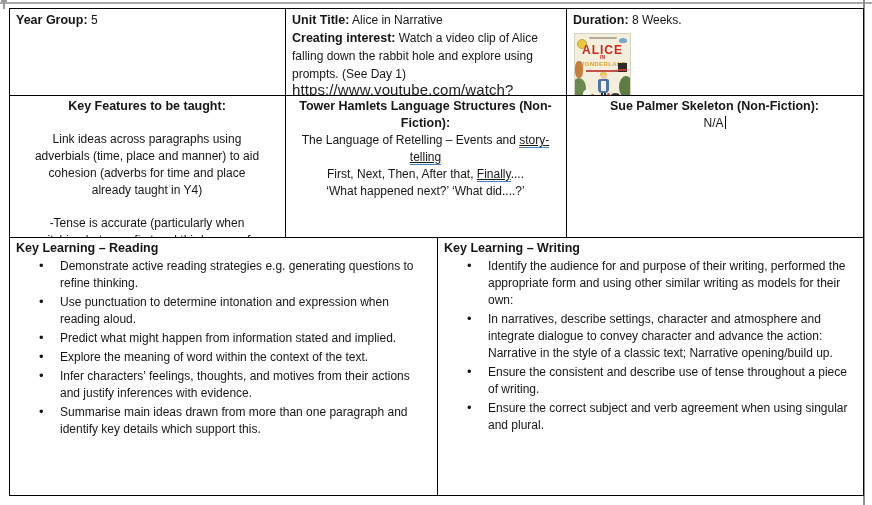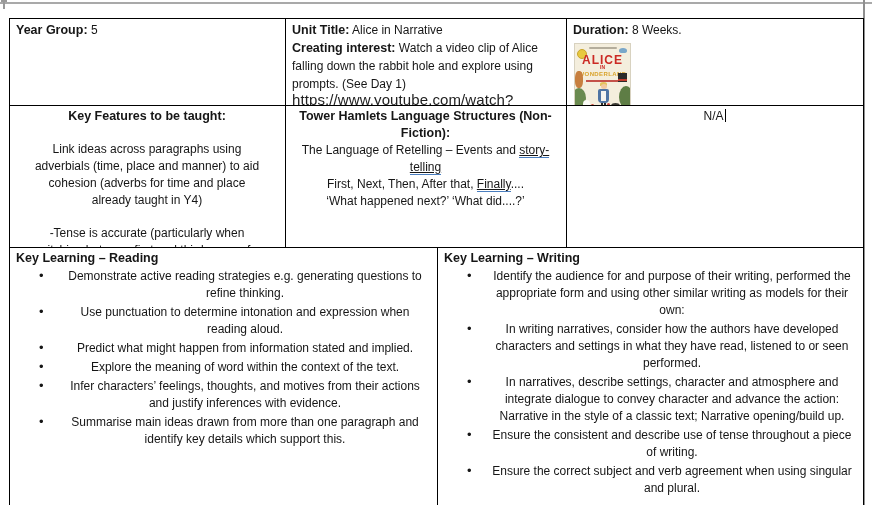--- a/index.html
+++ b/index.html
@@ -7,42 +7,42 @@
     position:relative; width:872px; height:505px; background:#fff;
     font-family:"Liberation Sans", sans-serif; color:#161616; overflow:hidden;
   }
   
   .edge-top    { position:absolute; left:0; top:2px; width:872px; height:2px; background:#a9a9a9; }
   .edge-right  { position:absolute; left:863px; top:0; width:2px; height:505px; background:#8f8f8f; }
   .edge-corner-v { position:absolute; left:3px; top:0; width:2px; height:9px; background:#9a9a9a; }
   .edge-corner-h { position:absolute; left:1px; top:0; width:6px; height:2px; background:#9a9a9a; }
 
   .doc-table {
-    position:absolute; left:9px; top:18px; width:855px; height:488px;
+    position:absolute; left:9px; top:8px; width:855px; height:488px;
     border:1px solid #000; box-sizing:border-box; background:#fff;
     display:flex; flex-direction:column;
   }
   .t-row { display:grid; box-sizing:border-box; border-bottom:1px solid #000; }
   .row-1 { height:87px;  grid-template-columns:276px 281px 1fr; }
   .row-2 { height:142px; grid-template-columns:276px 281px 1fr;text-align:center; }
   .row-3 { flex:1; grid-template-columns:428px 1fr; border-bottom:none; }
   .t-cell {
     box-sizing:border-box; border-right:1px solid #000; padding:2px 7px 0 6px;
     font-size:12px; line-height:17px; overflow:hidden;
   }
   .t-cell:last-child { border-right:none; }
   .row-1 .t-cell { line-height:18px; }
   b, .b { font-weight:700; font-size:12.5px; }
   .url { font-size:15px; line-height:13px; color:#222; letter-spacing:0.1px; }
   .u { text-decoration:underline; border-bottom:1px solid #4a7ebf; }
   .caret { display:inline-block; width:1px; height:13px; background:#000; vertical-align:-2px; margin-left:1px; }
 
   .para { margin:16px; }
   ul.bullets { margin:1px 0 0 0; padding-left:44px; list-style:none; }
-  ul.bullets li { position:relative; margin-bottom:2px;text-align:center; }
+  ul.bullets li { position:relative; margin-bottom:2px; }
   ul.bullets li::before { content:"\2022"; position:absolute; left:-21px; top:-1px; font-size:13px; }
 
   
   .cover {
     position:relative; margin-top:4px; margin-left:1px; width:57px; height:71px;
     background:#f4eedd; border:1px solid #d8d2c0; box-sizing:border-box; overflow:hidden;
   }
   .cover * { position:absolute; }
   .cv-author { left:14px; top:3px; width:28px; height:2px; background:#b4ad9c; border-radius:1px; }
   .cv-sun { left:2px; top:5px; width:10px; height:10px; border-radius:50%; background:#e8c93f; border:1px solid #c9a52e; box-sizing:border-box; }
@@ -129,41 +129,41 @@
             <div class="para">Include dialogue for purpose and effect within a narrative.</div>
           </div>
       </div>
       <div class="t-cell">
         <div class="b">Tower Hamlets Language Structures (Non-Fiction):</div>
         <div><span>The Language of Retelling – Events and </span><span class="u">story-telling</span></div>
         <div><span>First, Next, Then, After that, </span><span class="u">Finally</span><span>....</span></div>
         <div>‘What happened next?’ ‘What did....?’</div>
       </div>
       <div class="t-cell">
+        <div class="b">Sue Palmer Skeleton (Non-Fiction):</div>
         <div><span>N/A</span><span class="caret"></span></div>
       </div>
     </div>
 
     <div class="t-row row-3">
       <div class="t-cell">
         <div class="b">Key Learning – Reading</div>
         <ul class="bullets">
             <li>Demonstrate active reading strategies e.g. generating questions to refine thinking.</li>
             <li>Use punctuation to determine intonation and expression when reading aloud.</li>
             <li>Predict what might happen from information stated and implied.</li>
             <li>Explore the meaning of word within the context of the text.</li>
             <li>Infer characters’ feelings, thoughts, and motives from their actions and justify inferences with evidence.</li>
             <li>Summarise main ideas drawn from more than one paragraph and identify key details which support this.</li>
           </ul>
       </div>
       <div class="t-cell">
         <div class="b">Key Learning – Writing</div>
         <ul class="bullets">
             <li>Identify the audience for and purpose of their writing, performed the appropriate form and using other similar writing as models for their own:</li>
-            <li>In writing narratives, consider how the authors have developed characters and settings in what they have read, listened to or seen performed.</li>
             <li>In narratives, describe settings, character and atmosphere and integrate dialogue to convey character and advance the action: Narrative in the style of a classic text; Narrative opening/build up.</li>
             <li>Ensure the consistent and describe use of tense throughout a piece of writing.</li>
             <li>Ensure the correct subject and verb agreement when using singular and plural.</li>
           </ul>
       </div>
     </div>
 
   </div>
 </div>
 

